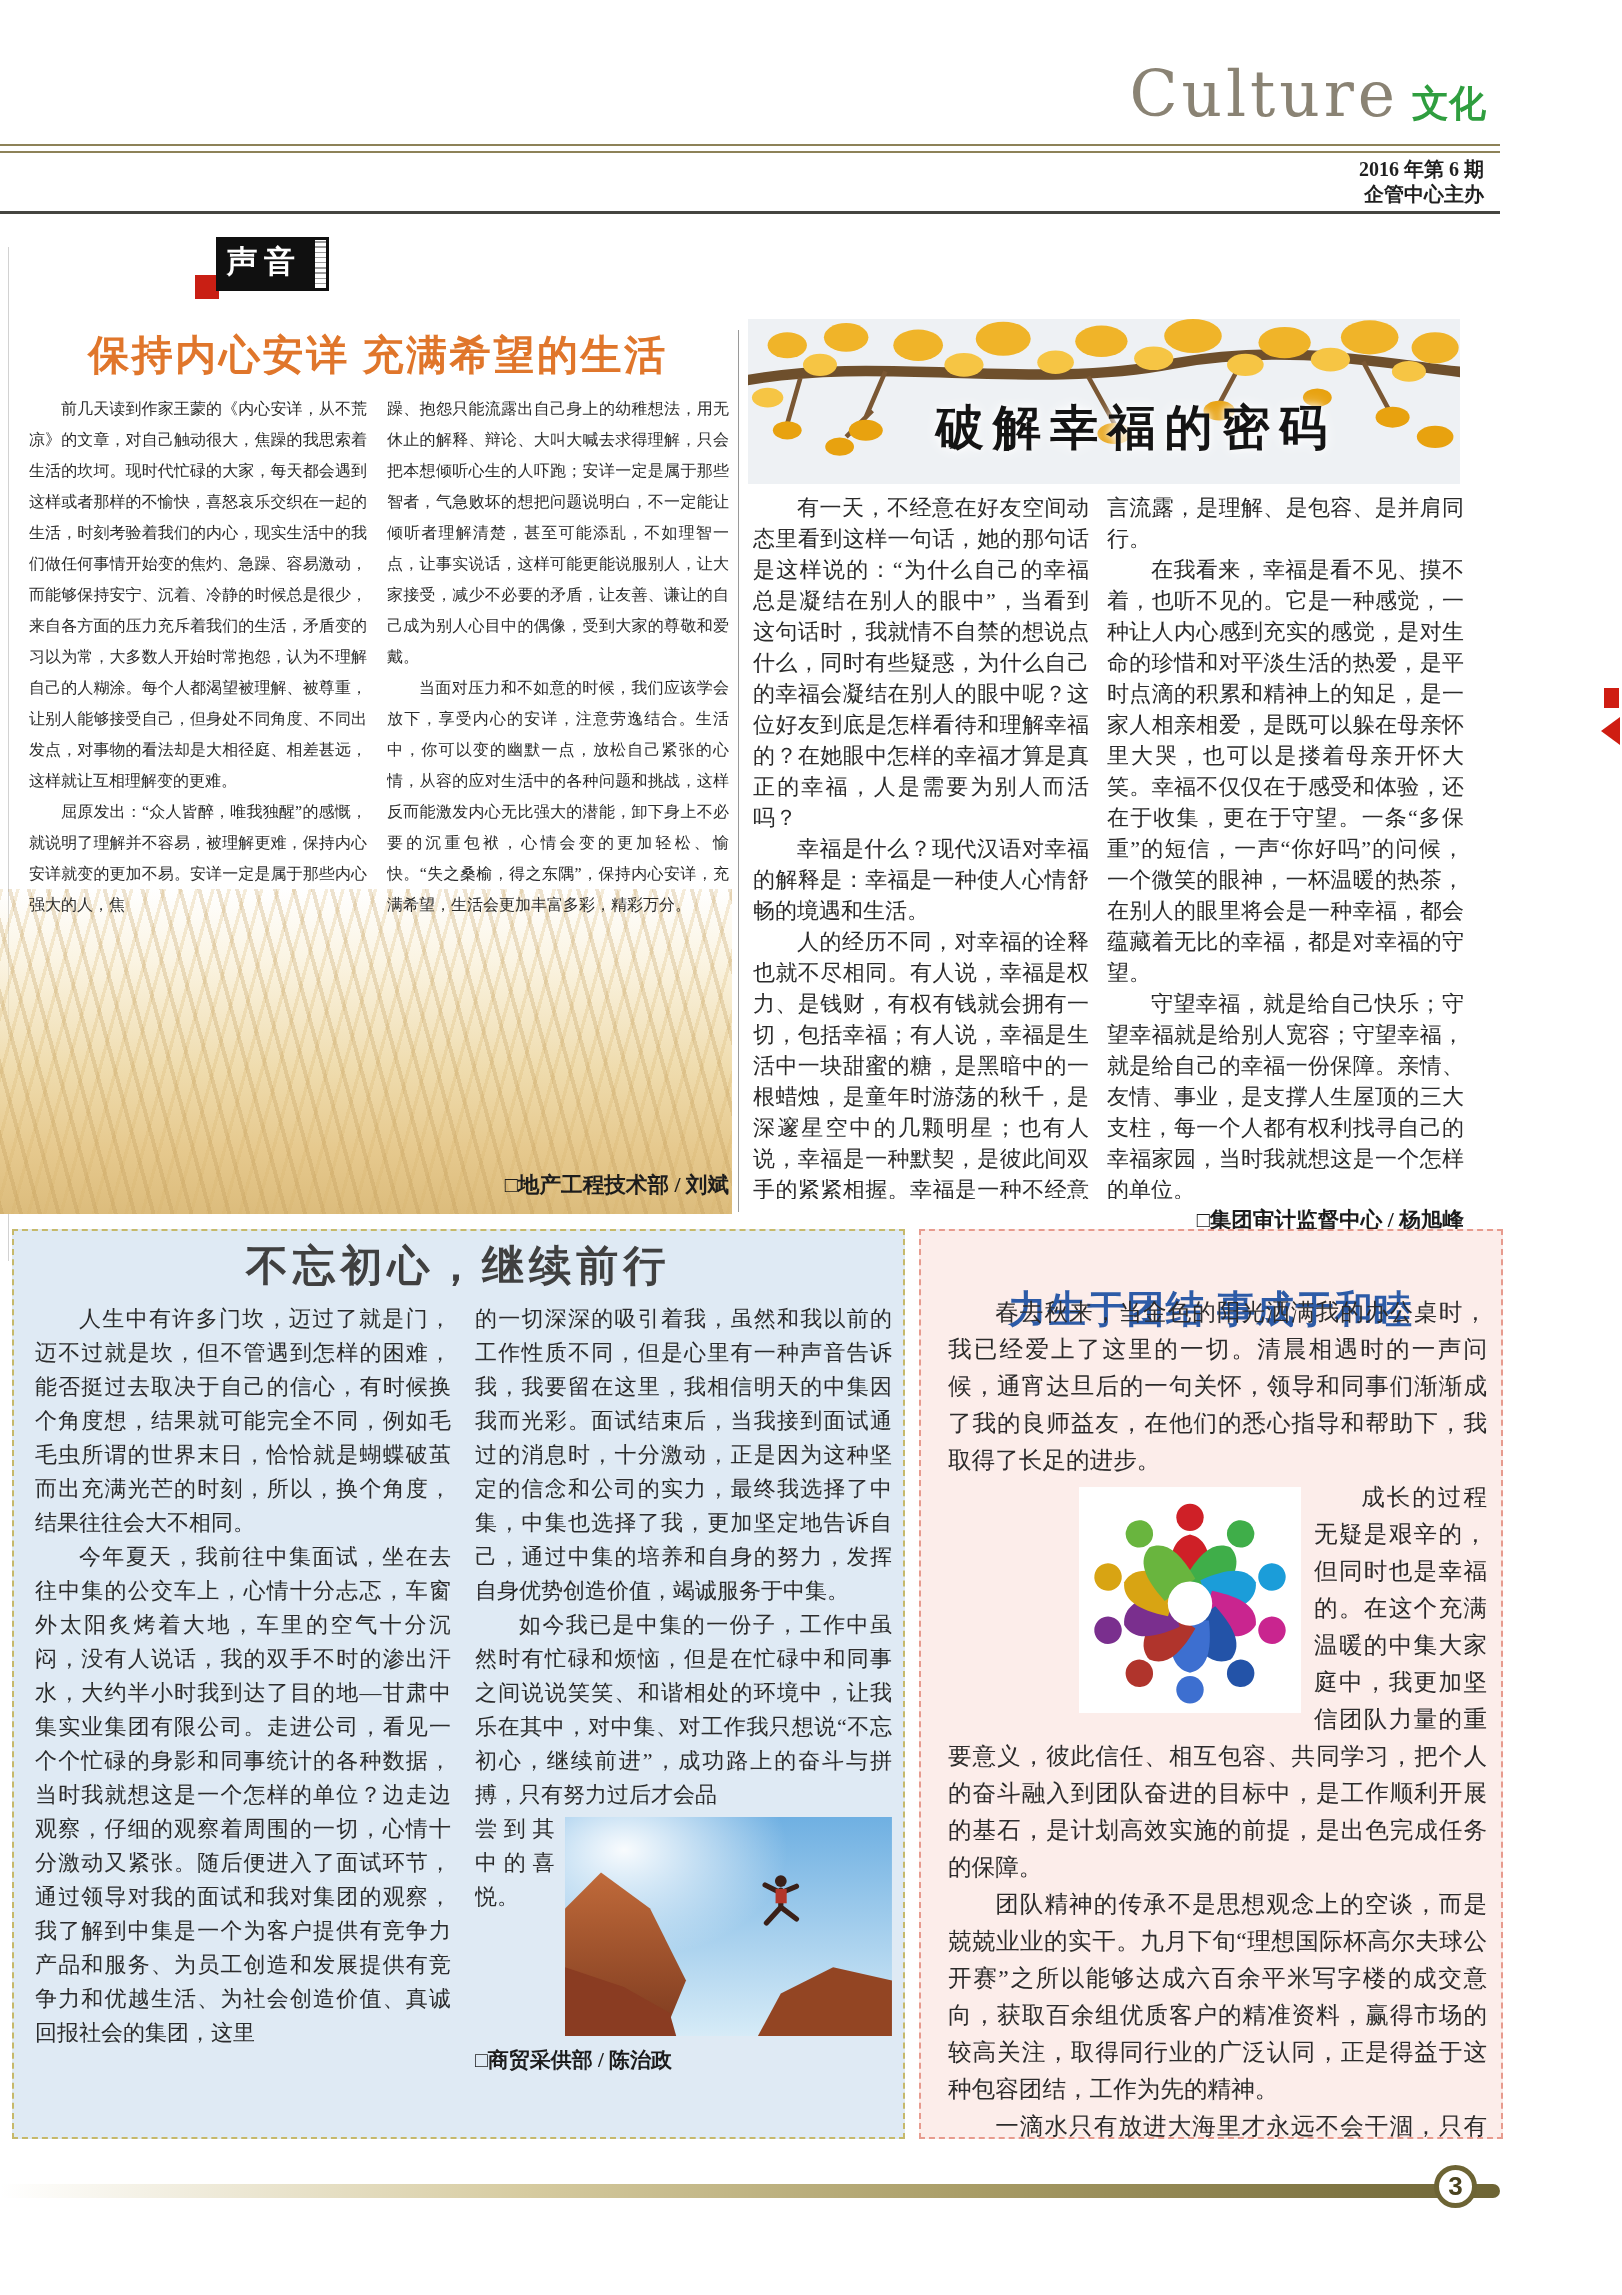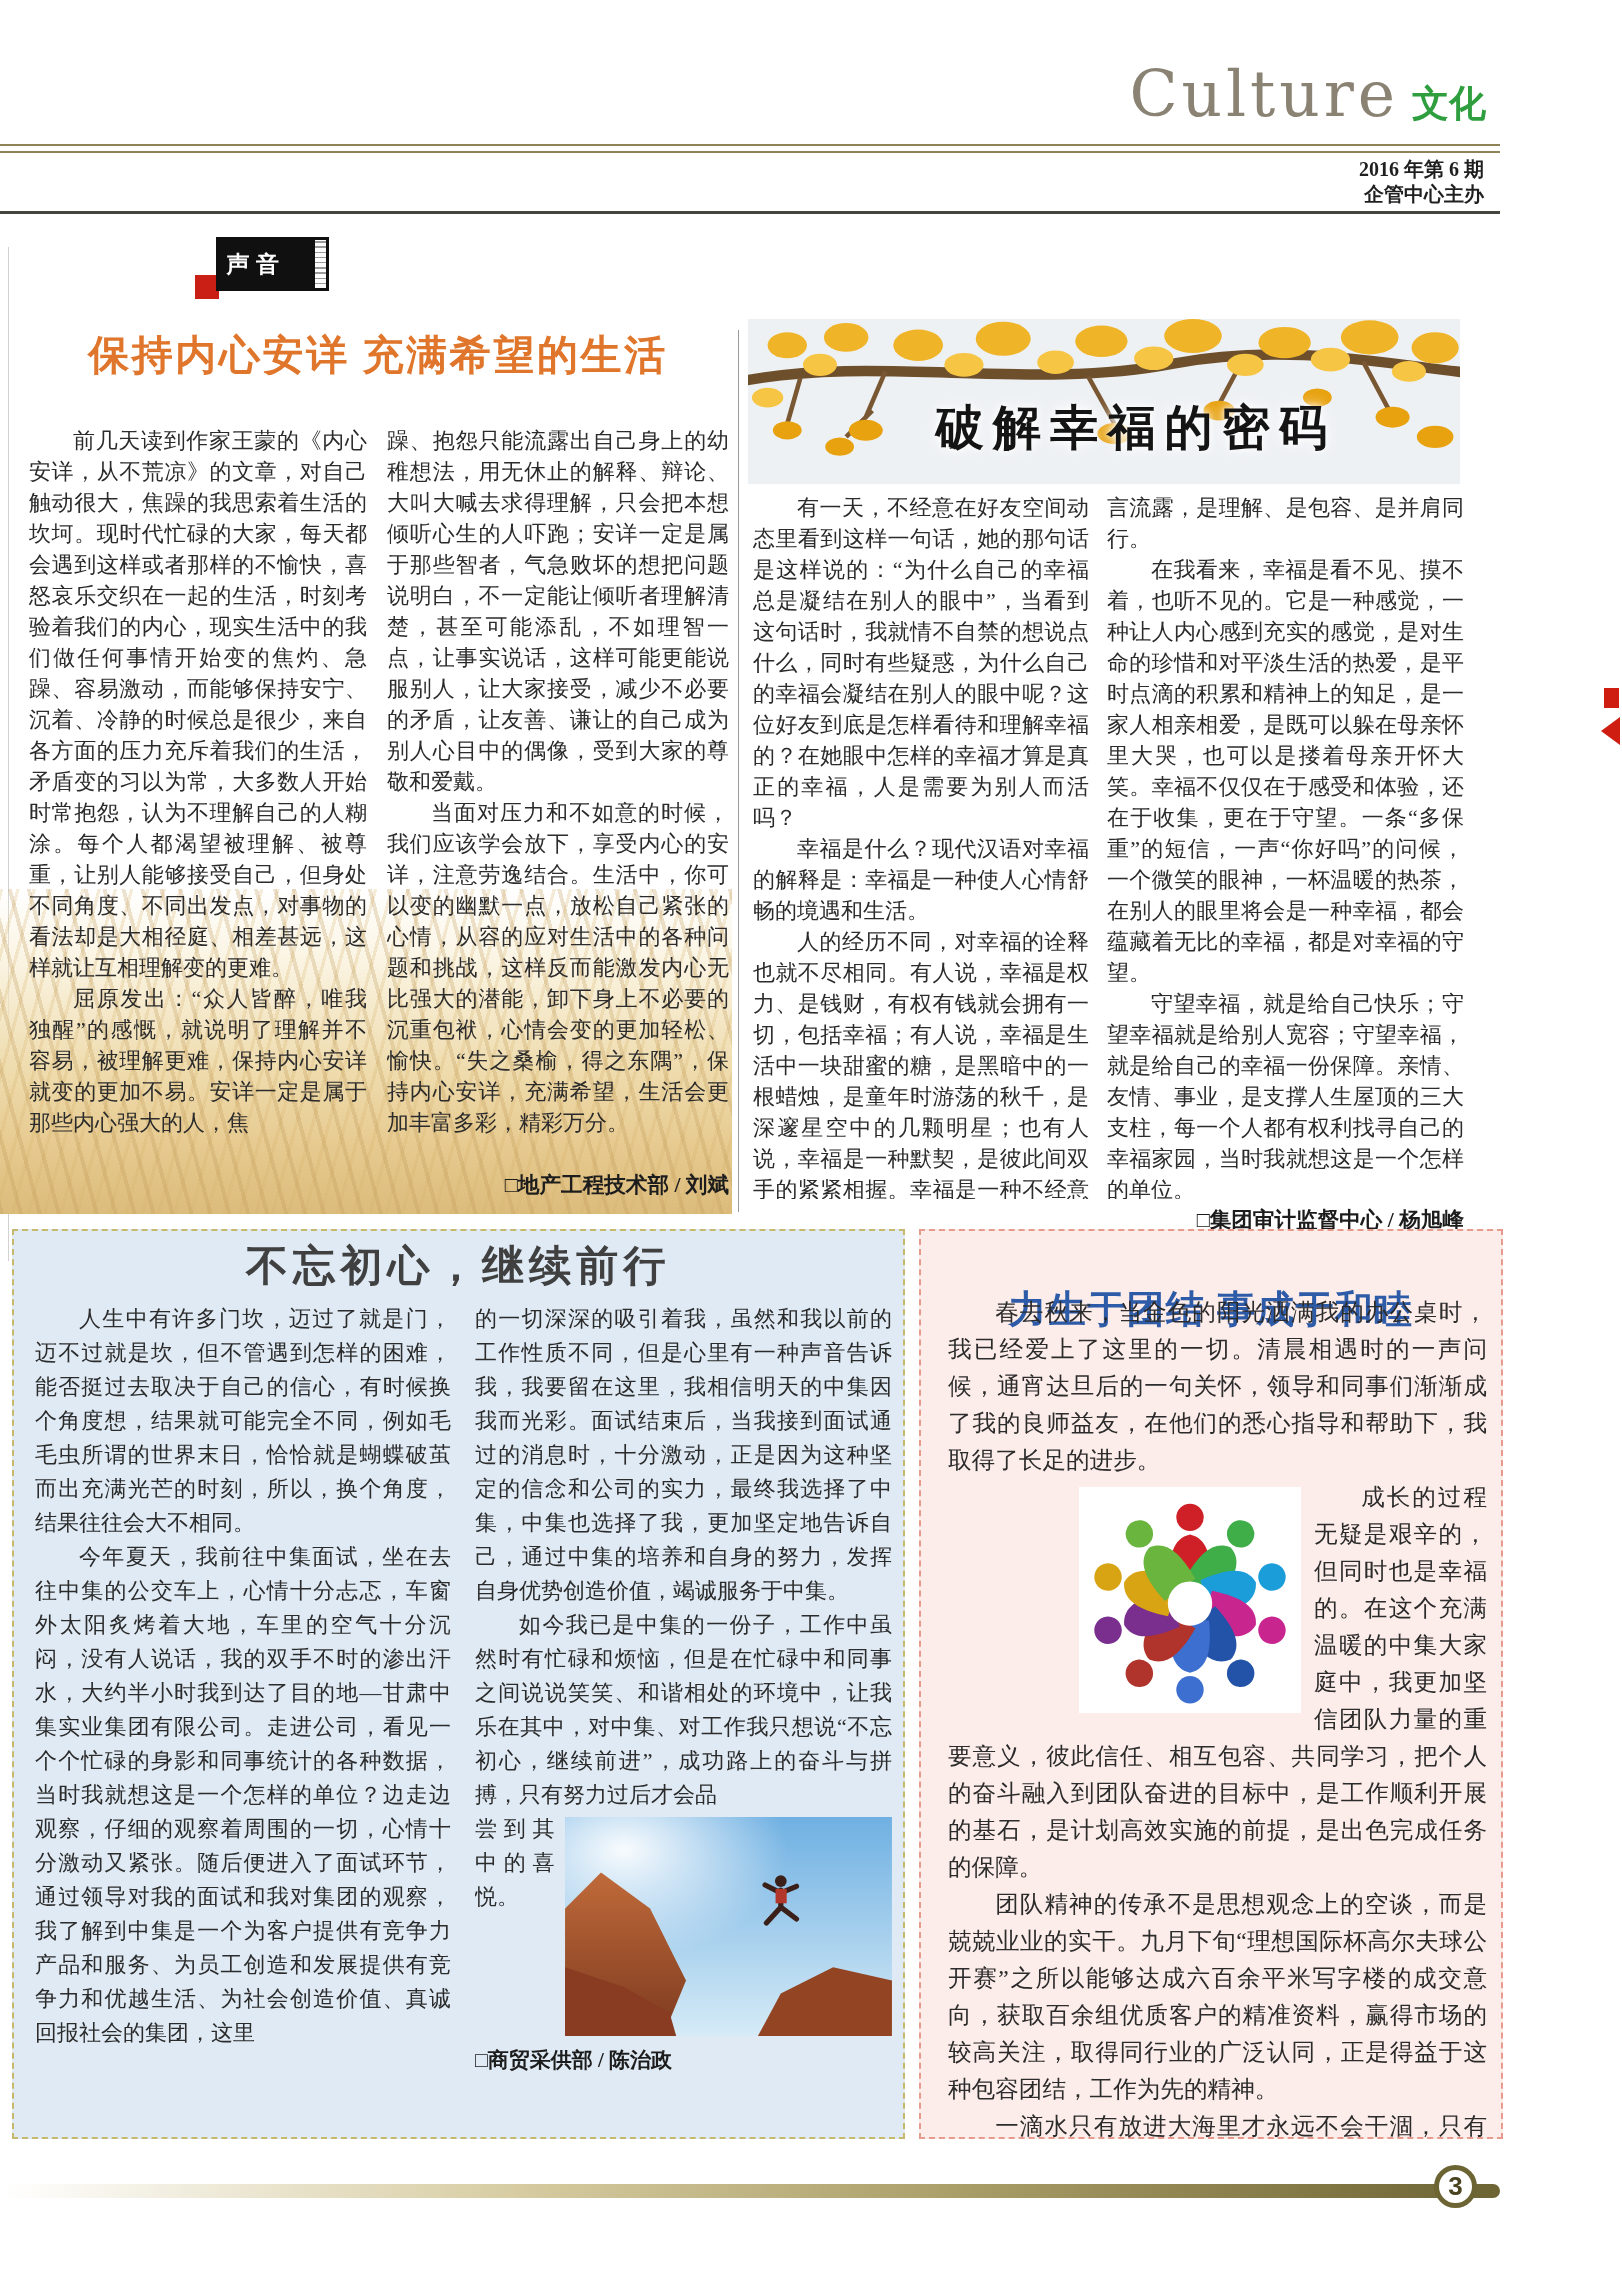--- a/index.html
+++ b/index.html
@@ -14,38 +14,38 @@
              border-top:2.6px solid #8d8258;border-bottom:2.6px solid #8d8258;}
   .issue{position:absolute;left:0;top:157px;width:1484px;text-align:right;
          font-size:20px;font-weight:bold;line-height:25px;color:#1f1f1f;}
   .hr-single{position:absolute;left:0;top:211px;width:1500px;height:2.6px;background:#454540;}
   .left-rule{position:absolute;left:7.9px;top:247px;width:1.3px;height:1014px;background:#d2d2d2;}
 
   
   .voice-red{position:absolute;left:195px;top:275px;width:23.6px;height:23.6px;background:#c91f14;}
   .voice-box{position:absolute;left:216px;top:237px;width:113px;height:54px;background:#101010;}
   .voice-text{position:absolute;left:10.5px;top:0;height:54px;line-height:54px;color:#ffffff;
-              font-size:23px;font-weight:bold;letter-spacing:6.5px;font-family:Liberation Sans, sans-serif;}
+              font-size:31px;font-weight:bold;letter-spacing:6.5px;font-family:Liberation Mono, monospace;}
   .voice-strip{position:absolute;right:3.3px;top:3.3px;bottom:3.3px;width:10.5px;background:
       repeating-linear-gradient(to bottom,#ffffff 0 1.3px,#9a9a9a 1.3px 2.6px,#ffffff 2.6px 5.2px);}
 
   
   .col p{margin:0;text-align:justify;text-justify:inter-ideograph;word-break:break-all;}
   .ind{text-indent:2em;}
   .byline{font-weight:bold;color:#1c1c1c;text-align:right;}
 
   
   .a1-title{position:absolute;left:29px;top:328px;width:698px;text-align:center;
             font-size:41px;font-weight:bold;color:#e0762b;letter-spacing:2.6px;white-space:nowrap;}
   .wheat{position:absolute;left:0;top:889px;width:732px;height:325px;
      background:
        repeating-linear-gradient(75deg,rgba(190,152,86,0.28) 0 3.9px,rgba(255,255,255,0) 3.9px 18.3px),
        repeating-linear-gradient(105deg,rgba(214,178,108,0.25) 0 3.3px,rgba(255,255,255,0) 3.3px 15.7px),
        linear-gradient(to bottom,rgba(250,244,224,0) 0%,rgba(247,235,203,0.55) 22%,#efdcae 55%,#e6c98e 80%,#dcbc7c 100%);}
-  .a1-col{position:absolute;font-size:22px;line-height:31px;overflow:hidden;z-index:3;margin-top:32px;}
+  .a1-col{position:absolute;font-size:16px;line-height:31px;overflow:hidden;z-index:3;}
   .a1-c1{left:29px;top:393px;width:338px;height:713px;}
   .a1-c2{left:387px;top:393px;width:342px;height:772px;}
   .a1-byline{position:absolute;left:387px;top:1170px;width:342px;font-size:21.6px;z-index:3;}
 
   .v-divider{position:absolute;left:738px;top:330px;width:1.3px;height:882px;background:#9a9a9a;}
 
   
   .ginkgo{position:absolute;left:748px;top:319px;width:712px;height:165px;background:#eef1f4;overflow:hidden;}
   .a2-title{position:absolute;left:0;top:77px;width:100%;text-align:center;
             font-family:"DejaVu Serif",serif;font-size:48px;font-weight:bold;color:#141414;

